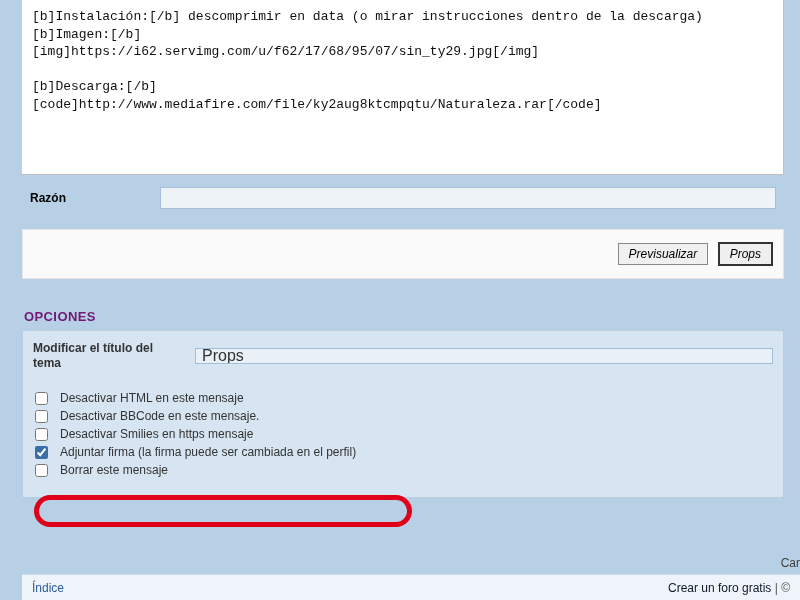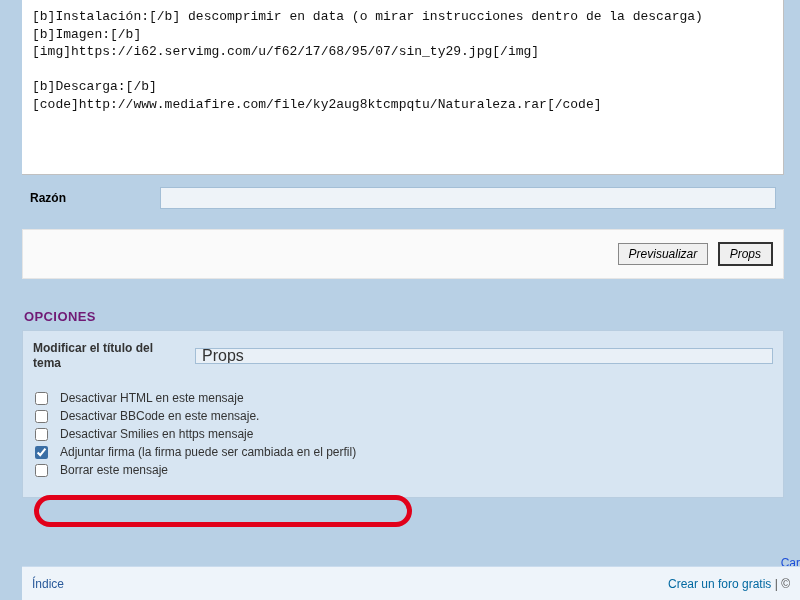--- a/index.html
+++ b/index.html
@@ -141,43 +141,43 @@
     border: 5px solid #e1001a;
     border-radius: 18px;
     pointer-events: none;
     z-index: 50;
   }
   .cut-label {
     position: absolute;
     right: 0;
     top: 556px;
     font-size: 12px;
-    color: #1d4ed8;
+    color: #404040;
     background: transparent;
   }
   .footer-bar {
     position: absolute;
     left: 22px;
     right: 0;
     bottom: 0;
-    height: 34px;
+    height: 26px;
     background: #eef4fa;
     border-top: 1px solid #c9dbed;
     display: flex;
     align-items: center;
     justify-content: space-between;
     padding: 0 10px;
     font-size: 12px;
   }
   .footer-bar a.indice {
     color: #2a5a9a;
     text-decoration: none;
   }
   .footer-bar .right a {
-    color: #0369a1;
+    color: #0f172a;
     text-decoration: none;
   }
   .footer-bar .right {
     color: #555;
   }
 </style>
 </head>
 <body>
 
 <div class="outer">

